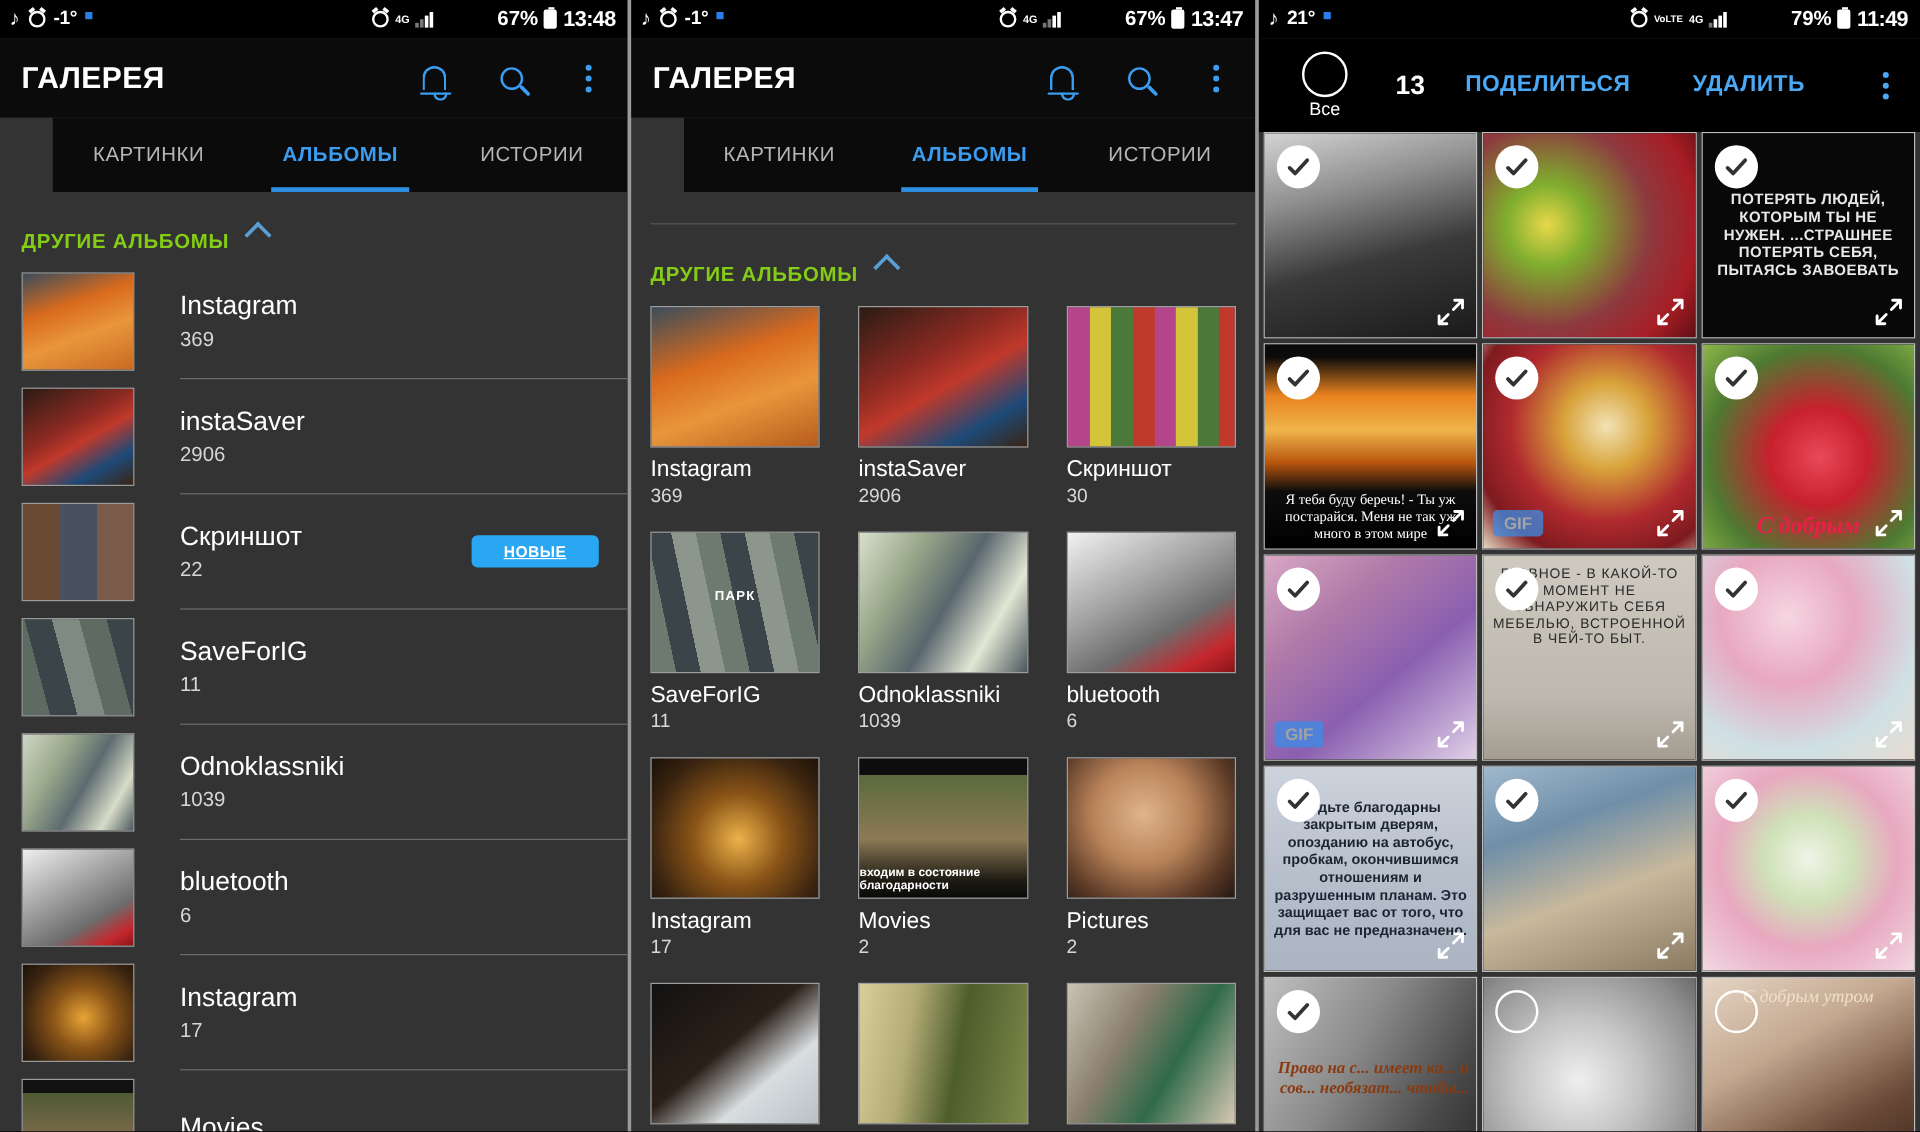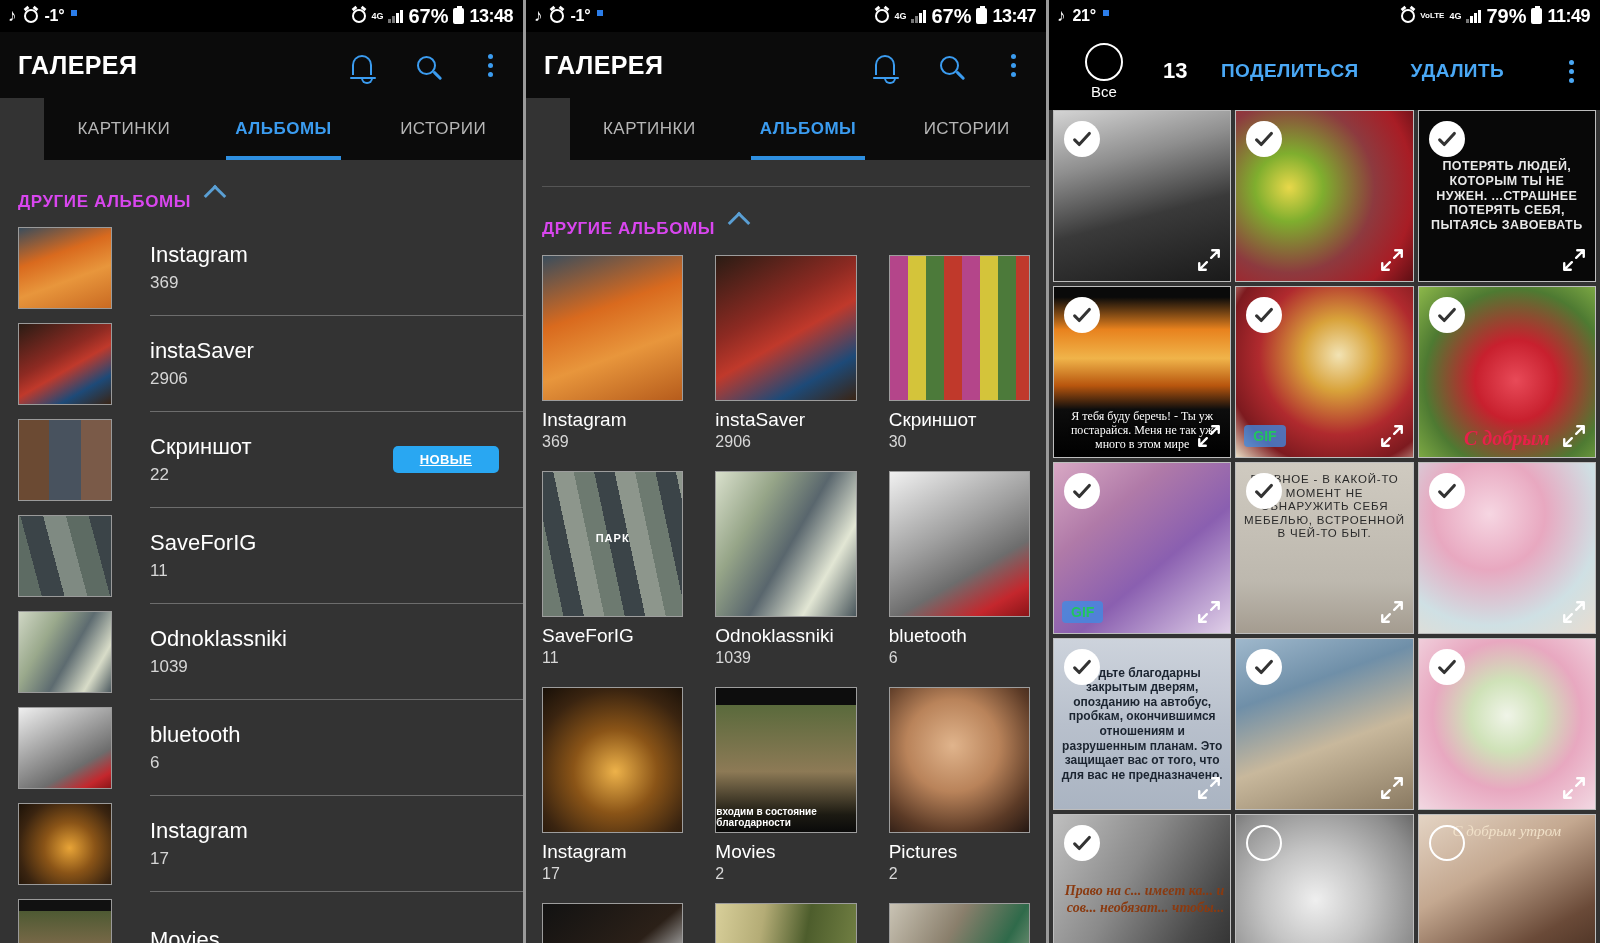--- a/index.html
+++ b/index.html
@@ -20,21 +20,21 @@
   .statusbar {
     height: 32px; background: #000; color: #fff;
     display: flex; align-items: center; justify-content: space-between;
     padding: 0 10px 0 8px; font-size: 17px; font-weight: bold;
   }
   .sb-left { display: flex; align-items: center; gap: 7px; }
   .sb-right { display: flex; align-items: center; gap: 5px; }
   .sb-note { font-size: 17px; }
   .sb-temp { font-size: 16px; letter-spacing: -0.3px;}
   .sb-bluedot { width: 6px; height: 6px; background: #2b7de9; display:inline-block; margin-bottom:6px;}
-  .sb-pct { font-size: 20px; font-weight: bold; }
+  .sb-pct { font-size: 17px; font-weight: bold; margin-left: 48px; }
   .sb-time { font-size: 18px; font-weight: bold; letter-spacing: -0.5px;}
   .sb-4g { font-size: 9px; line-height:9px; text-align:center; font-weight:bold;}
   .sb-volte { font-size: 8px; line-height: 8px; text-align: center; font-weight: bold;}
   .bars { display:flex; align-items:flex-end; gap:1px; height:13px;}
   .bars i { width:3px; background:#777; display:block;}
   .bars i.on { background:#fff; }
   .bars i:nth-child(1){height:4px;} .bars i:nth-child(2){height:7px;}
   .bars i:nth-child(3){height:10px;} .bars i:nth-child(4){height:13px;}
   .batt { width:11px; height:16px; border:2px solid #fff; border-radius:2px; position:relative; background:#fff;}
   .batt:before{content:"";position:absolute;top:-4px;left:2px;width:5px;height:2px;background:#fff;}
@@ -65,21 +65,21 @@
   
   .tabs { height: 62px; background:#0b0b0b; display:flex; align-items:stretch;margin-left:44px; }
   .tab { flex:1; display:flex; align-items:center; justify-content:center;
          color:#b6b6b6; font-size:17px; letter-spacing:0.5px; position:relative; }
   .tab.active { color:#3b9cf0; font-weight:bold; }
   .tab.active:after { content:""; position:absolute; left:14%; right:14%; bottom:0;
                       height:4px; background:#2e8fe0; }
 
   
   .section-head { display:flex; align-items:center; gap:16px; padding:14px 18px 8px 18px; }
-  .section-head .lbl { color:#d946ef; font-size:17px; font-weight:bold; letter-spacing:0.6px;margin-top:18px; }
+  .section-head .lbl { color:#84cc16; font-size:17px; font-weight:bold; letter-spacing:0.6px;margin-top:18px; }
   .chev-up { width:16px;height:16px; border-left:3px solid #5a9fd4; border-top:3px solid #5a9fd4;
              transform: rotate(45deg); margin-top:6px;}
 
   
   .album-list { padding: 0 0 0 18px; }
   .album-row { display:flex; align-items:center; height:96px; }
   .thumb { width:94px; height:82px; flex:none; border:1px solid #9a9a9a; background-size:cover;
            background-position:center; }
   .row-main { flex:1; margin-left:38px; height:96px; display:flex; align-items:center;
               border-bottom:1px solid #6d6d6d; padding-right:24px; }
@@ -87,21 +87,21 @@
   .row-texts { flex:1; }
   .a-name { color:#fff; font-size:22px; line-height:28px; }
   .a-count { color:#d6d6d6; font-size:17px; line-height:24px; margin-top:2px;}
   .badge-new { background:#29a7f2; color:#fff; font-size:13px; font-weight:bold;
                padding:6px 27px; border-radius:5px; letter-spacing:0.4px;text-decoration:underline;}
 
   
   .grid-wrap { padding: 0 16px; }
   .grid-sep { height:1px; background:#555; margin: 4px 0 0 0;}
   .grid { display:grid; grid-template-columns: repeat(3, 1fr); gap: 20px 32px; padding-top:14px;}
-  .gcell .gthumb { width:100%; height:146px; border:1px solid #9d9d9d; background-size:cover;
+  .gcell .gthumb { width:100%; height:118px; border:1px solid #9d9d9d; background-size:cover;
                    background-position:center; position:relative; overflow:hidden;}
   .gcell .gname { color:#fff; font-size:19px; margin-top:8px; }
   .gcell .gcount { color:#d8d8d8; font-size:16px; margin-top:2px;}
   .park-tag{ position:absolute; left:50%; top:46%; transform:translate(-50%,-50%);
              color:#fff; font-size:11px; font-weight:bold; letter-spacing:1px;}
   .mov-cap{ position:absolute; left:0; right:0; bottom:4px; text-align:left;
             color:#fff; font-size:10px; font-weight:bold;}
 
   
   .selbar { height: 78px; background:#000; display:flex; align-items:center; padding:0 14px; }
@@ -117,21 +117,21 @@
   .pcell { position:relative; height:172px; overflow:hidden; background:#111;
            border:1px solid #bdbdbd; }
   .pcell .pbg { position:absolute; inset:0; background-size:cover; background-position:center; }
   .check { position:absolute; left:10px; top:10px; width:36px; height:36px; border-radius:50%;
            background:#fff; display:flex; align-items:center; justify-content:center; z-index:5;}
   .check svg { width:22px; height:22px; }
   .check.empty { background:transparent; border:2.5px solid #fff; }
   .expand { position:absolute; right:8px; bottom:8px; width:26px; height:26px; z-index:5;}
   .expand svg{ width:26px; height:26px;}
   .gifbadge { position:absolute; left:8px; bottom:10px; background:rgba(60,140,230,.75);
-              color:#22c55e; font-size:14px; font-weight:bold; padding:3px 9px; border-radius:4px; z-index:4;}
+              color:#a3a3a3; font-size:14px; font-weight:bold; padding:3px 9px; border-radius:4px; z-index:4;}
   .ovtext { position:absolute; inset:0; display:flex; flex-direction:column;
             align-items:center; justify-content:center; padding:4px;
             text-align:center; line-height:1.18; }
   .ovtext.serif { font-family:"Liberation Serif", serif; }
 </style>
 </head>
 <body>
 
 <div class="screens">
 

